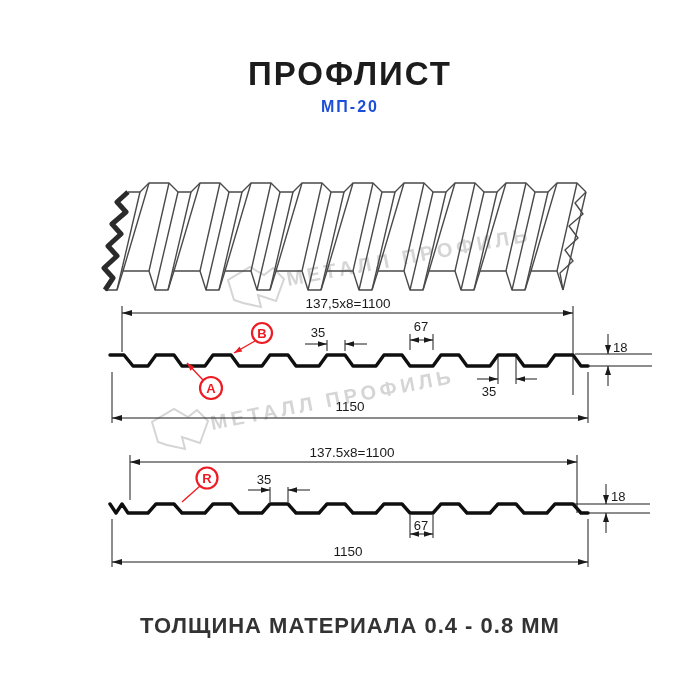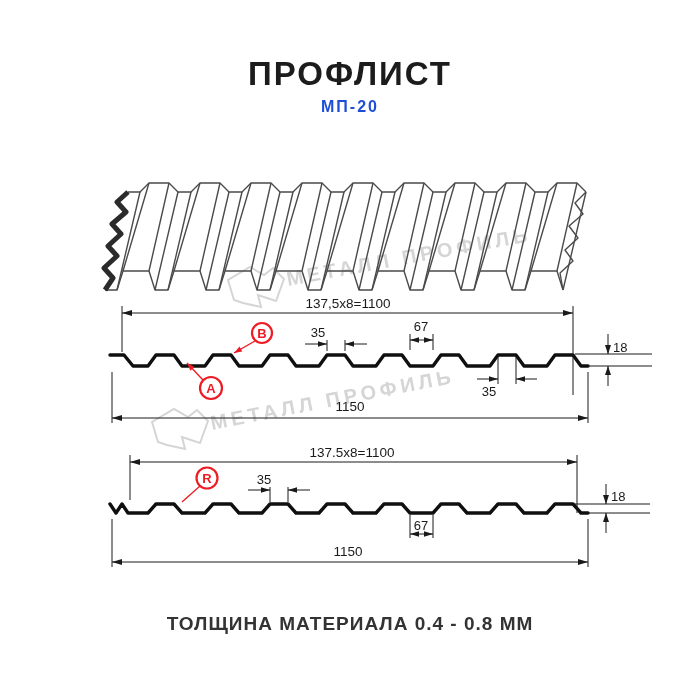--- a/index.html
+++ b/index.html
@@ -1,20 +1,20 @@
 <!DOCTYPE html>
 <html><head>
 <meta charset="utf-8">
 <style>
   html,body{margin:0;padding:0;background:#ffffff;width:700px;height:700px;overflow:hidden;
             font-family:"Liberation Sans",sans-serif;position:relative;}
   .abs{position:absolute;left:0;width:700px;text-align:center;}
   .title{top:55px;font-size:33px;font-weight:700;letter-spacing:2px;color:#1c1c1c;}
   .subtitle{top:98px;font-size:16px;font-weight:700;letter-spacing:2px;color:#1d4ed8;}
-  .footer{top:613px;font-size:19px;font-weight:700;letter-spacing:1px;color:#333333;}
+  .footer{top:613px;font-size:22px;font-weight:700;letter-spacing:1px;color:#333333;}
   svg{position:absolute;top:0;left:0;}
   svg text{font-family:"Liberation Sans",sans-serif;fill:#1a1a1a;}
   .dim{font-size:13px;}
   .dimL{font-size:13.5px;}
   .wm{fill:#d5d5d5;font-size:20px;font-weight:700;letter-spacing:4px;}
   .redtxt{fill:#ed1c24;font-weight:700;font-size:13px;}
   .thin{stroke:#1a1a1a;stroke-width:1;fill:none;}
   .profile{stroke:#0f0f0f;stroke-width:3.4;fill:none;stroke-linejoin:round;stroke-linecap:round;}
   .wire{stroke:#4a4a4a;stroke-width:1.4;fill:none;stroke-linejoin:round;}
   .redline{stroke:#ed1c24;stroke-width:1.4;fill:none;}

